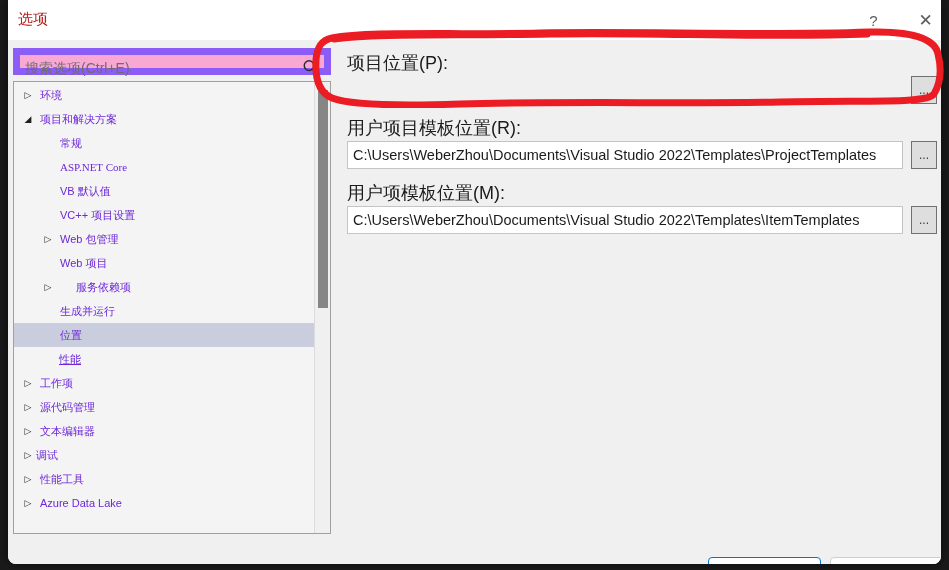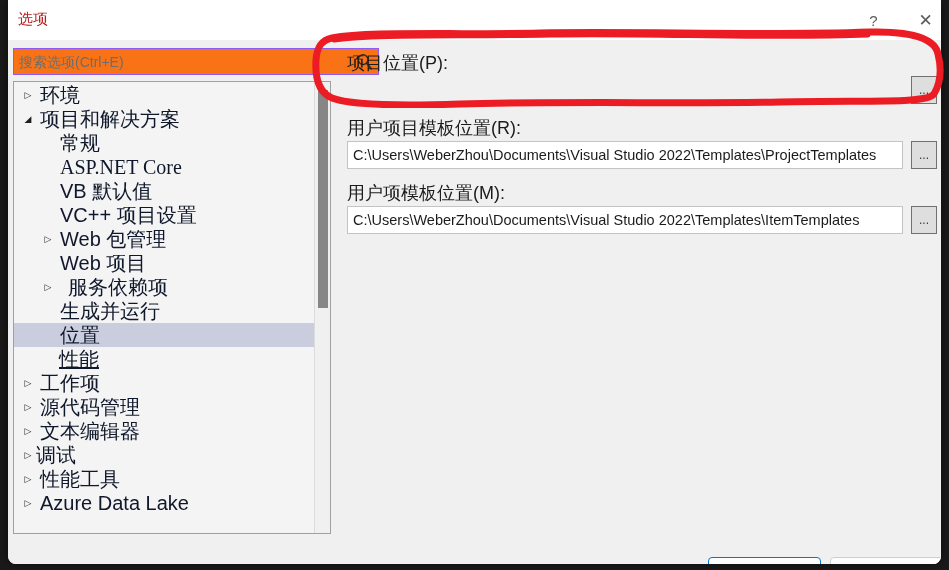--- a/index.html
+++ b/index.html
@@ -65,23 +65,23 @@
     position: absolute;
     left: 0; top: 40px;
     width: 933px; height: 524px;
     background: #f0f0f0;
   }
 
   
   #search-wrap {
     position: absolute;
     left: 5px; top: 8px;
-    width: 366px; height: 27px;
-    background: #f97316;
-    border: 1px solid #8b5cf6;
+    width: 318px; height: 27px;
+    background: #f9a8d4;
+    border: 7px solid #8b5cf6;
   }
   #search-input {
     position: absolute;
     left: 0; top: 0;
     width: 292px; height: 25px;
     border: none; outline: none;
     background: transparent;
     font-family: "Liberation Sans", "DejaVu Sans", sans-serif;
     font-size: 14px;
     color: #2b2b2b;
@@ -119,22 +119,22 @@
   .tree-row.selected { background: #c9cddd; }
   .tw {
     width: 16px;
     flex: 0 0 16px;
     font-size: 9px;
     color: #1f1f1f;
     text-align: center;
     line-height: 24px;
   }
   .tree-label {
-    font-size: 20px;
-    color: #0f172a;
+    font-size: 11px;
+    color: #6d28d9;
     line-height: 24px;
     text-align: right;
   }
 
   
   #tree-scroll-track {
     position: absolute;
     right: 0px; top: 0px;
     width: 16px; height: 451px;
     background: #f0f0f0;
@@ -287,21 +287,21 @@
             <div class="tree-row">
               <span class="tw" style="margin-left: 26px;">▷</span>
               <span class="tree-label" style="margin-left: 4px;">Web 包管理</span>
             </div>
             <div class="tree-row">
               <span class="tw" style="margin-left: 26px;"></span>
               <span class="tree-label" style="margin-left: 4px;">Web 项目</span>
             </div>
             <div class="tree-row">
               <span class="tw" style="margin-left: 26px;">▷</span>
-              <span class="tree-label" style="margin-left: 12px;">服务依赖项</span>
+              <span class="tree-label" style="margin-left: 20px;">服务依赖项</span>
             </div>
             <div class="tree-row">
               <span class="tw" style="margin-left: 26px;"></span>
               <span class="tree-label" style="margin-left: 4px;">生成并运行</span>
             </div>
             <div class="tree-row selected">
               <span class="tw" style="margin-left: 26px;"></span>
               <span class="tree-label" style="margin-left: 4px;">位置</span>
             </div>
             <div class="tree-row">

